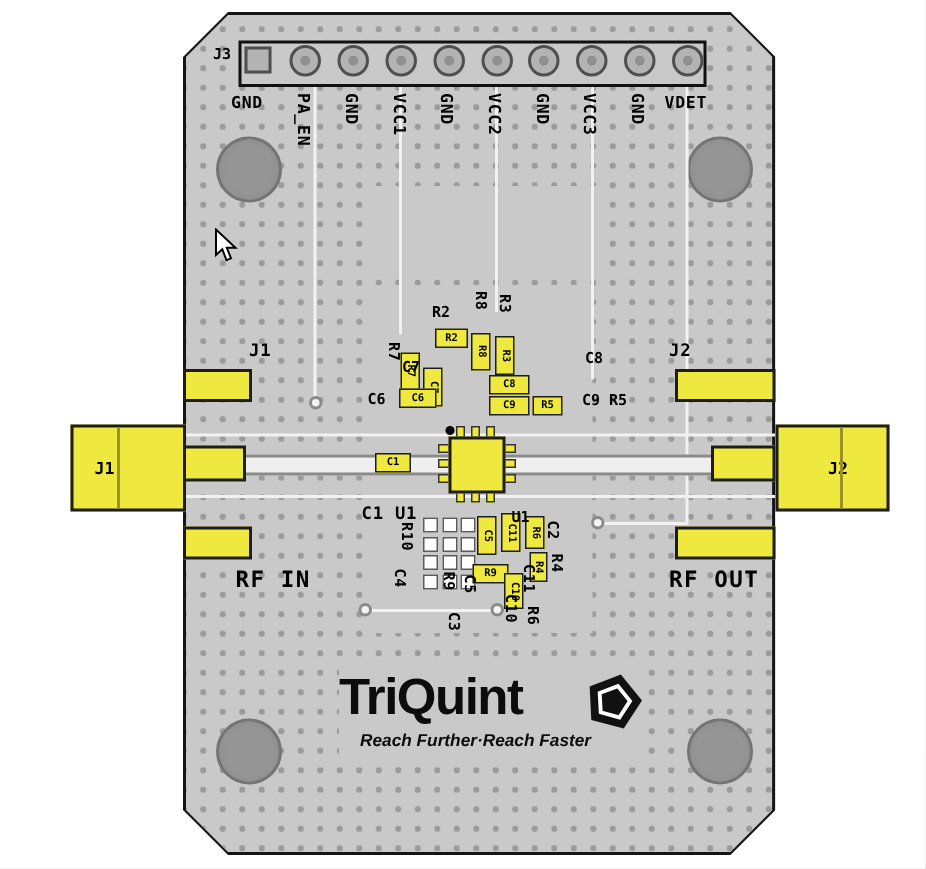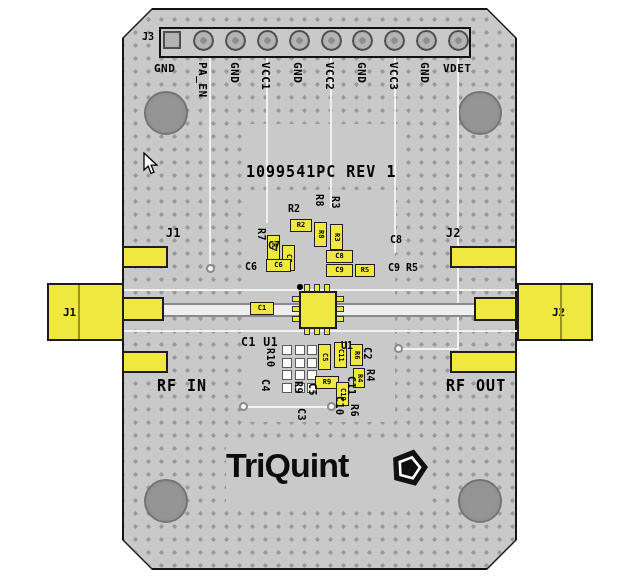--- a/index.html
+++ b/index.html
@@ -64,21 +64,20 @@
   <div class="patch" style="left:226px;top:446px;width:205px;height:58px"></div>
 
   <div class="hole" style="left:144px;top:91px"></div>
   <div class="hole" style="left:458px;top:91px"></div>
   <div class="hole" style="left:144px;top:479px"></div>
   <div class="hole" style="left:458px;top:479px"></div>
 
   <div class="header-rect"></div>
   <div class="j3">J3</div>
 
-  <div class="title" style="left:246px;top:163px">1099541PC REV 1</div>
 
   <div class="wire" style="left:209px;top:58px;width:2px;height:210px"></div>
   <div class="wire" style="left:266px;top:58px;width:2px;height:165px"></div>
   <div class="wire" style="left:330px;top:58px;width:2px;height:150px"></div>
   <div class="wire" style="left:394px;top:58px;width:2px;height:195px"></div>
   <div class="wire" style="left:457px;top:58px;width:2px;height:292px"></div>
   <div class="wire" style="left:398px;top:348px;width:60px;height:2px"></div>
   <div class="wire" style="left:122px;top:289px;width:395px;height:2px"></div>
   <div class="wire" style="left:122px;top:330px;width:395px;height:2px"></div>
   <div class="wire" style="left:243px;top:406px;width:88px;height:2px"></div>
@@ -106,20 +105,21 @@
   <div class="conn" style="left:47px;width:77px">
     <div class="connline" style="left:29px"></div>
     <span class="connlbl" style="margin-left:14px">J1</span>
   </div>
   <div class="conn" style="left:517px;width:76px">
     <div class="connline" style="right:29px"></div>
     <span class="connlbl" style="margin-left:33px">J2</span>
   </div>
 
   <div class="brand">TriQuint</div>
+  <div class="tagline">Reach Further·Reach Faster</div>
   <svg class="penta" width="40" height="42" viewBox="0 0 40 42">
     <polygon points="23.9,2.6 3.1,10.7 4.2,33 25.8,38.7 38,20" fill="#111"></polygon>
     <polygon points="21.9,10.4 9.8,15 10.5,27.9 22.9,31.3 30,20.4" fill="none" stroke="#fff" stroke-width="2.6"></polygon>
   </svg>
 
   <svg class="cursor" width="18" height="24" viewBox="0 0 18 24">
     <polygon points="1,1 1,18 5.2,14.2 8,21.5 11,20.2 8.2,13.2 14,13.2" fill="#fff" stroke="#000" stroke-width="1.3"></polygon>
   </svg>
 
 <div class="pin-square" style="left: 163px; top: 31px;"></div>

